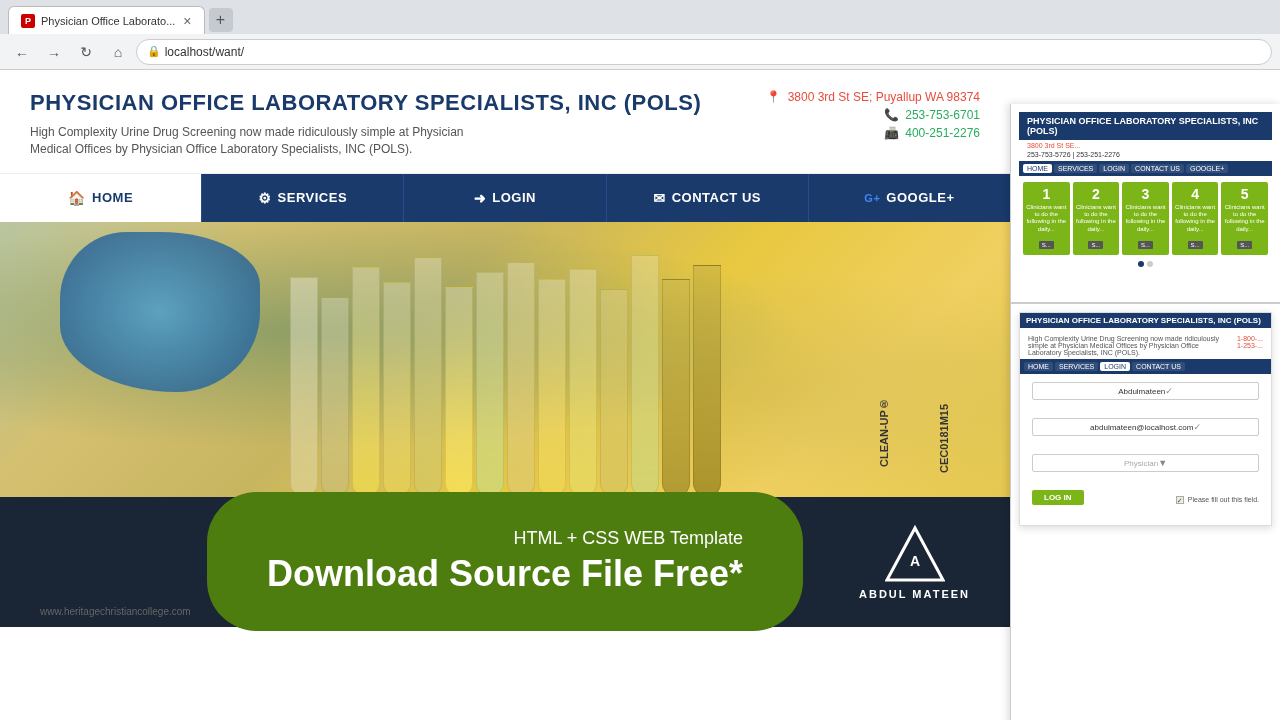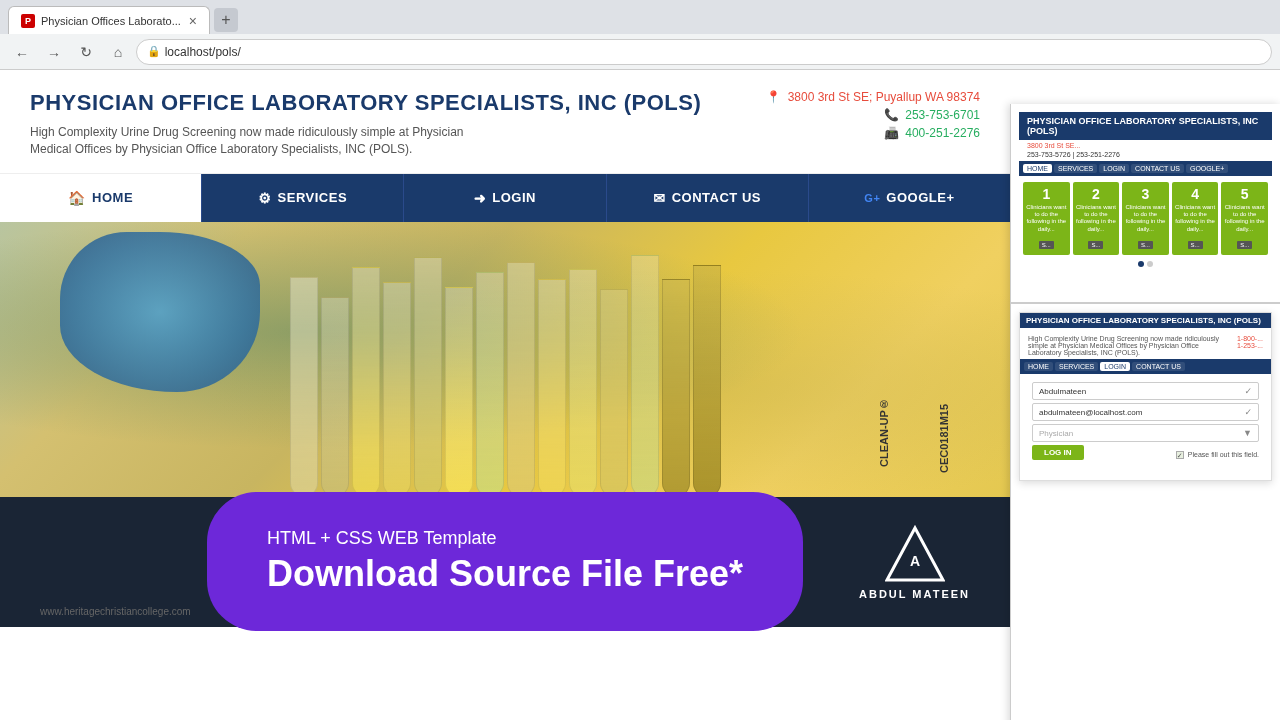--- a/index.html
+++ b/index.html
@@ -204,24 +204,24 @@
     
     .dark-section {
       background: #1a2535;
       height: 130px;
       display: flex;
       align-items: center;
       justify-content: center;
       position: relative;
     }
     .promo-pill {
-      background: #6d28d9;
+      background: #4d7c0f;
       border-radius: 50px;
       padding: 36px 60px;
-      text-align: left;
+      text-align: right;
       min-width: 500px;
     }
     .promo-subtitle {
       font-size: 18px;
       color: #fff;
       font-weight: normal;
       margin-bottom: 4px;
     }
     .promo-title {
       font-size: 36px;
@@ -332,24 +332,24 @@
       font-size: 8px;
       font-weight: bold;
       margin-bottom: 4px;
     }
     .thumb2-input {
       width: 100%;
       border: 1px solid #ccc;
       border-radius: 2px;
       padding: 3px 6px;
       font-size: 8px;
-      margin-bottom: 3px;
-      display: flex;
-      align-items: center;
-      justify-content: space-between;
+      margin-bottom: 18px;
+      display: flex;
+      align-items: center;
+      justify-content: center;
       color: #333;
     }
     .thumb2-input-icon { color: #888; font-size: 9px; }
     .thumb2-login-btn {
       background: #7cb518;
       color: #fff;
       font-size: 8px;
       font-weight: bold;
       padding: 3px 12px;
       border-radius: 2px;
@@ -379,33 +379,33 @@
       width: 1010px;
     }
   </style>
 </head>
 <body>
 
 <div>
   <div class="tab-bar">
     <div class="tab">
       <span class="tab-favicon">P</span>
-      <span class="tab-title">Physician Offices Laborato...</span>
+      <span class="tab-title">Physician Office Laborato...</span>
       <span class="tab-close">×</span>
     </div>
     <div class="new-tab-btn">+</div>
   </div>
   <div class="nav-bar">
     <button class="nav-btn">←</button>
     <button class="nav-btn">→</button>
     <button class="nav-btn">↻</button>
     <button class="nav-btn">⌂</button>
     <div class="address-bar">
       <span class="address-icon">🔒</span>
-      <span>localhost/pols/</span>
+      <span>localhost/want/</span>
     </div>
   </div>
 </div>
 
 <div class="page-layout">
 
   <div class="main-content">
 
     <div class="site-header">
       <div class="header-left">

